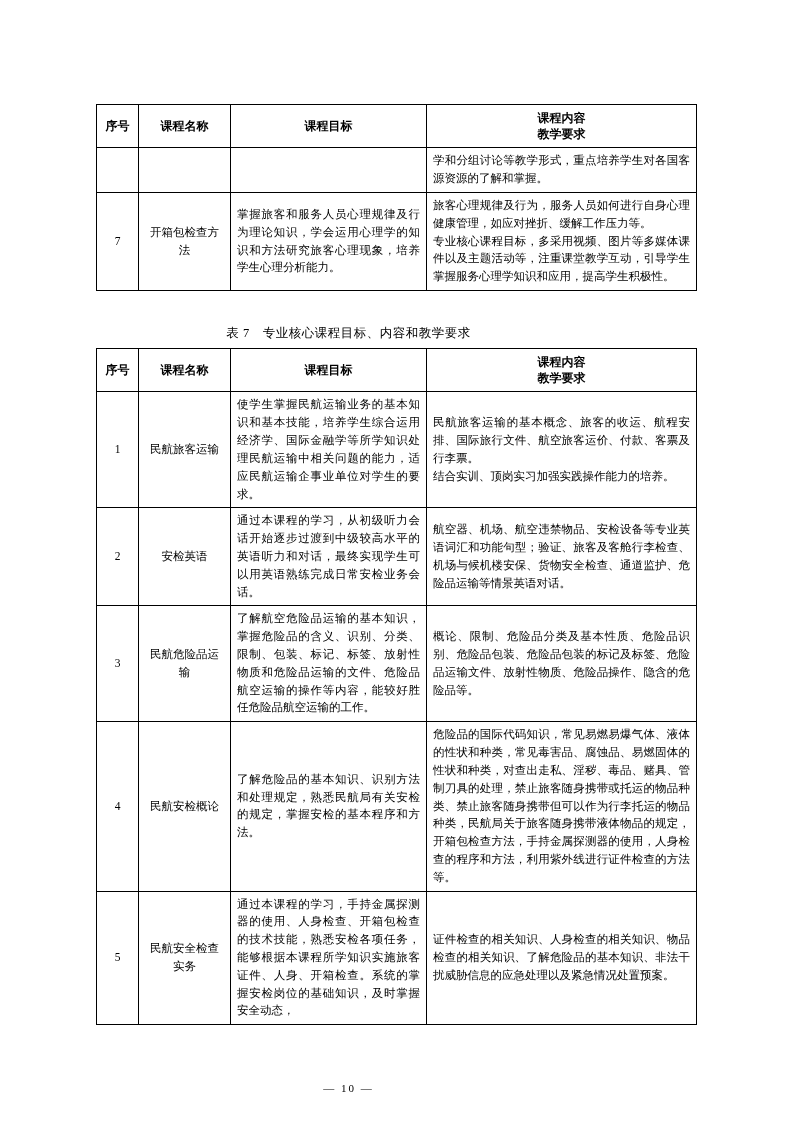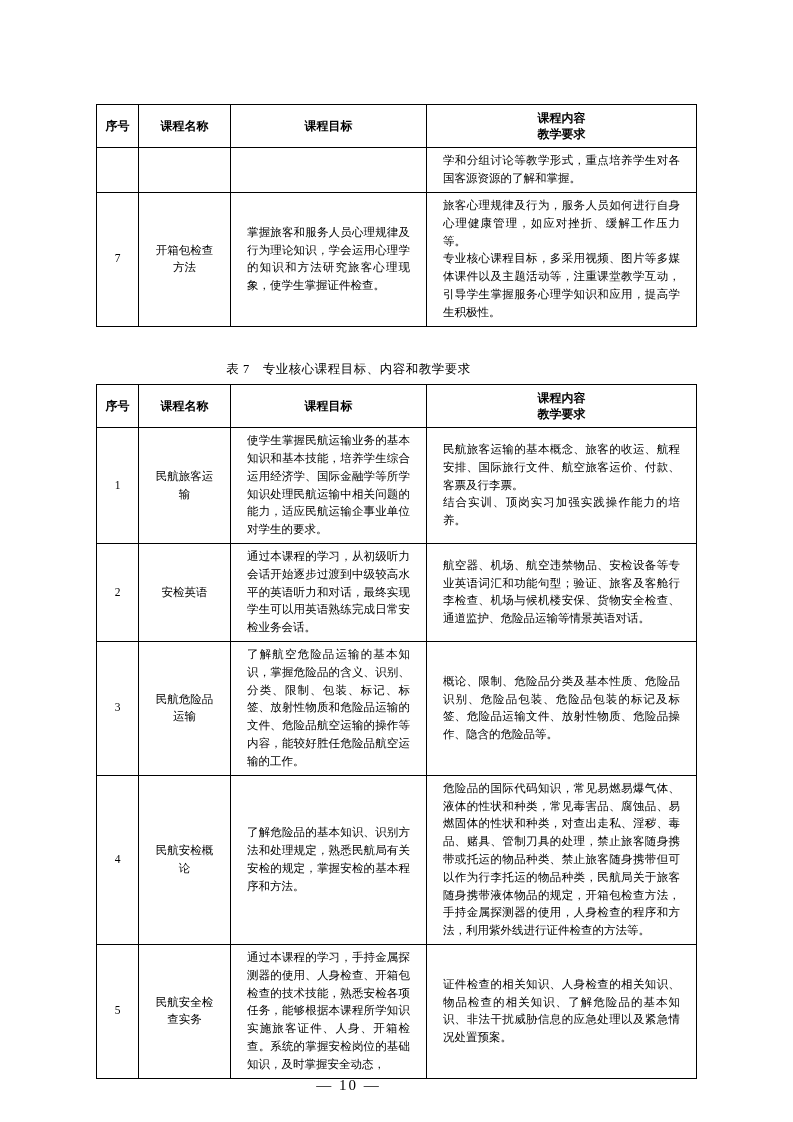--- a/index.html
+++ b/index.html
@@ -23,21 +23,21 @@
     box-sizing: border-box;
     padding: 88px 96px 40px 96px;
   }
   table {
     border-collapse: collapse;
     width: 600px;
     table-layout: fixed;
   }
   table td, table th {
     border: 1px solid #000000;
-    padding: 4px 16px;
+    padding: 4px 6px;
     vertical-align: middle;
     font-size: 11.5px;
     line-height: 1.55;
   }
   .hdr td {
     text-align: center;
     font-weight: bold;
     font-size: 12px;
     padding: 5px 4px;
   }
@@ -62,21 +62,21 @@
   .hdr-two {
     line-height: 1.35;
   }
 
   .page-num {
     position: absolute;
     left: 0;
     right: 0;
     bottom: 44px;
     text-align: center;
-    font-size: 15px;
+    font-size: 11px;
     letter-spacing: 2px;
   }
   .t2 { margin-top: 0; }
 </style>
 </head>
 <body>
 
 <div class="page">
 
   <table>
@@ -98,21 +98,21 @@
       </tr>
       <tr>
         <td class="c-center"></td>
         <td class="c-center"></td>
         <td class="c-just"></td>
         <td class="c-just nowrapline">学和分组讨论等教学形式，重点培养学生对各国客源资源的了解和掌握。</td>
       </tr>
       <tr>
         <td class="c-center">7</td>
         <td class="c-center">开箱包检查方法</td>
-        <td class="c-just">掌握旅客和服务人员心理规律及行为理论知识，学会运用心理学的知识和方法研究旅客心理现象，使学生掌握证件检查。</td>
+        <td class="c-just">掌握旅客和服务人员心理规律及行为理论知识，学会运用心理学的知识和方法研究旅客心理现象，培养学生心理分析能力。</td>
         <td class="c-just nowrapline">旅客心理规律及行为，服务人员如何进行自身心理健康管理，如应对挫折、缓解工作压力等。
 专业核心课程目标，多采用视频、图片等多媒体课件以及主题活动等，注重课堂教学互动，引导学生掌握服务心理学知识和应用，提高学生积极性。</td>
       </tr>
     </tbody>
   </table>
 
   <div class="gap"></div>
 
   <div class="tbl-caption">表 7　专业核心课程目标、内容和教学要求</div>
 

